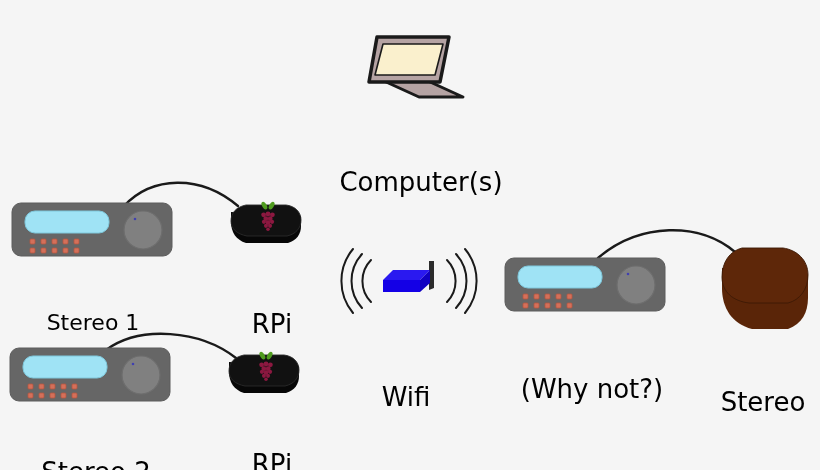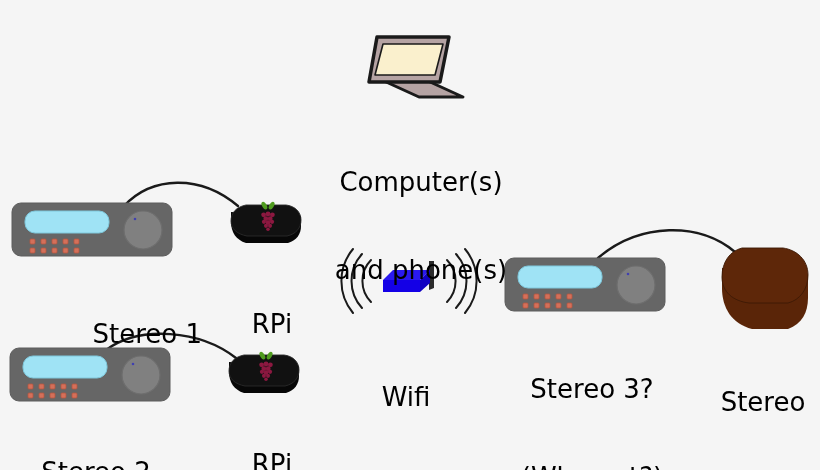--- a/index.html
+++ b/index.html
@@ -38,25 +38,24 @@
     white-space: pre;
     user-select: none;
   }
   .lbl-computer {
     left: 276px;
     top: 110px;
     width: 290px;
     font-size: 26px;
   }
   .lbl-stereo1 {
-    left: 22px;
+    left: 3px;
     top: 262px;
     width: 180px;
-    font-size: 26px;
-    text-align: right;
+    font-size: 22px;
   }
   .lbl-rpi1 {
     left: 212px;
     top: 252px;
     width: 120px;
     font-size: 26px;
   }
   .lbl-stereo2 {
     left: 6px;
     top: 400px;
@@ -245,21 +244,20 @@
                L 808,275 L 722,268 Z" fill="#5a2508"></path>
 
       <path d="M 742,248 C 730,251 722,262 722,277 C 722,292 733,301 749,303
                L 788,303 C 800,300 808,289 808,275 C 808,260 797,250 783,248 Z" fill="#5e2709" stroke="#3d1a06" stroke-width="0.9"></path>
     </g>
 
   </svg>
 
   <div class="node-label lbl-computer">
     <span class="lbl-line">Computer(s)</span>
-    <span class="lbl-line">and phone(s)</span>
   </div>
 
   <div class="node-label lbl-stereo1">
     <span class="lbl-line">Stereo 1</span>
   </div>
 
   <div class="node-label lbl-rpi1">
     <span class="lbl-line">RPi</span>
   </div>
 
@@ -271,21 +269,20 @@
     <span class="lbl-line">RPi</span>
   </div>
 
   <div class="node-label lbl-wifi">
     <span class="lbl-line">Wifi</span>
     
     
   </div>
 
   <div class="node-label lbl-stereo3">
-    <span class="lbl-line">Stereo 3?</span>
     <span class="lbl-line">(Why not?)</span>
   </div>
 
   <div class="node-label lbl-server">
     <span class="lbl-line">Stereo</span>
   </div>
 
 </div>
 
 </body></html>

